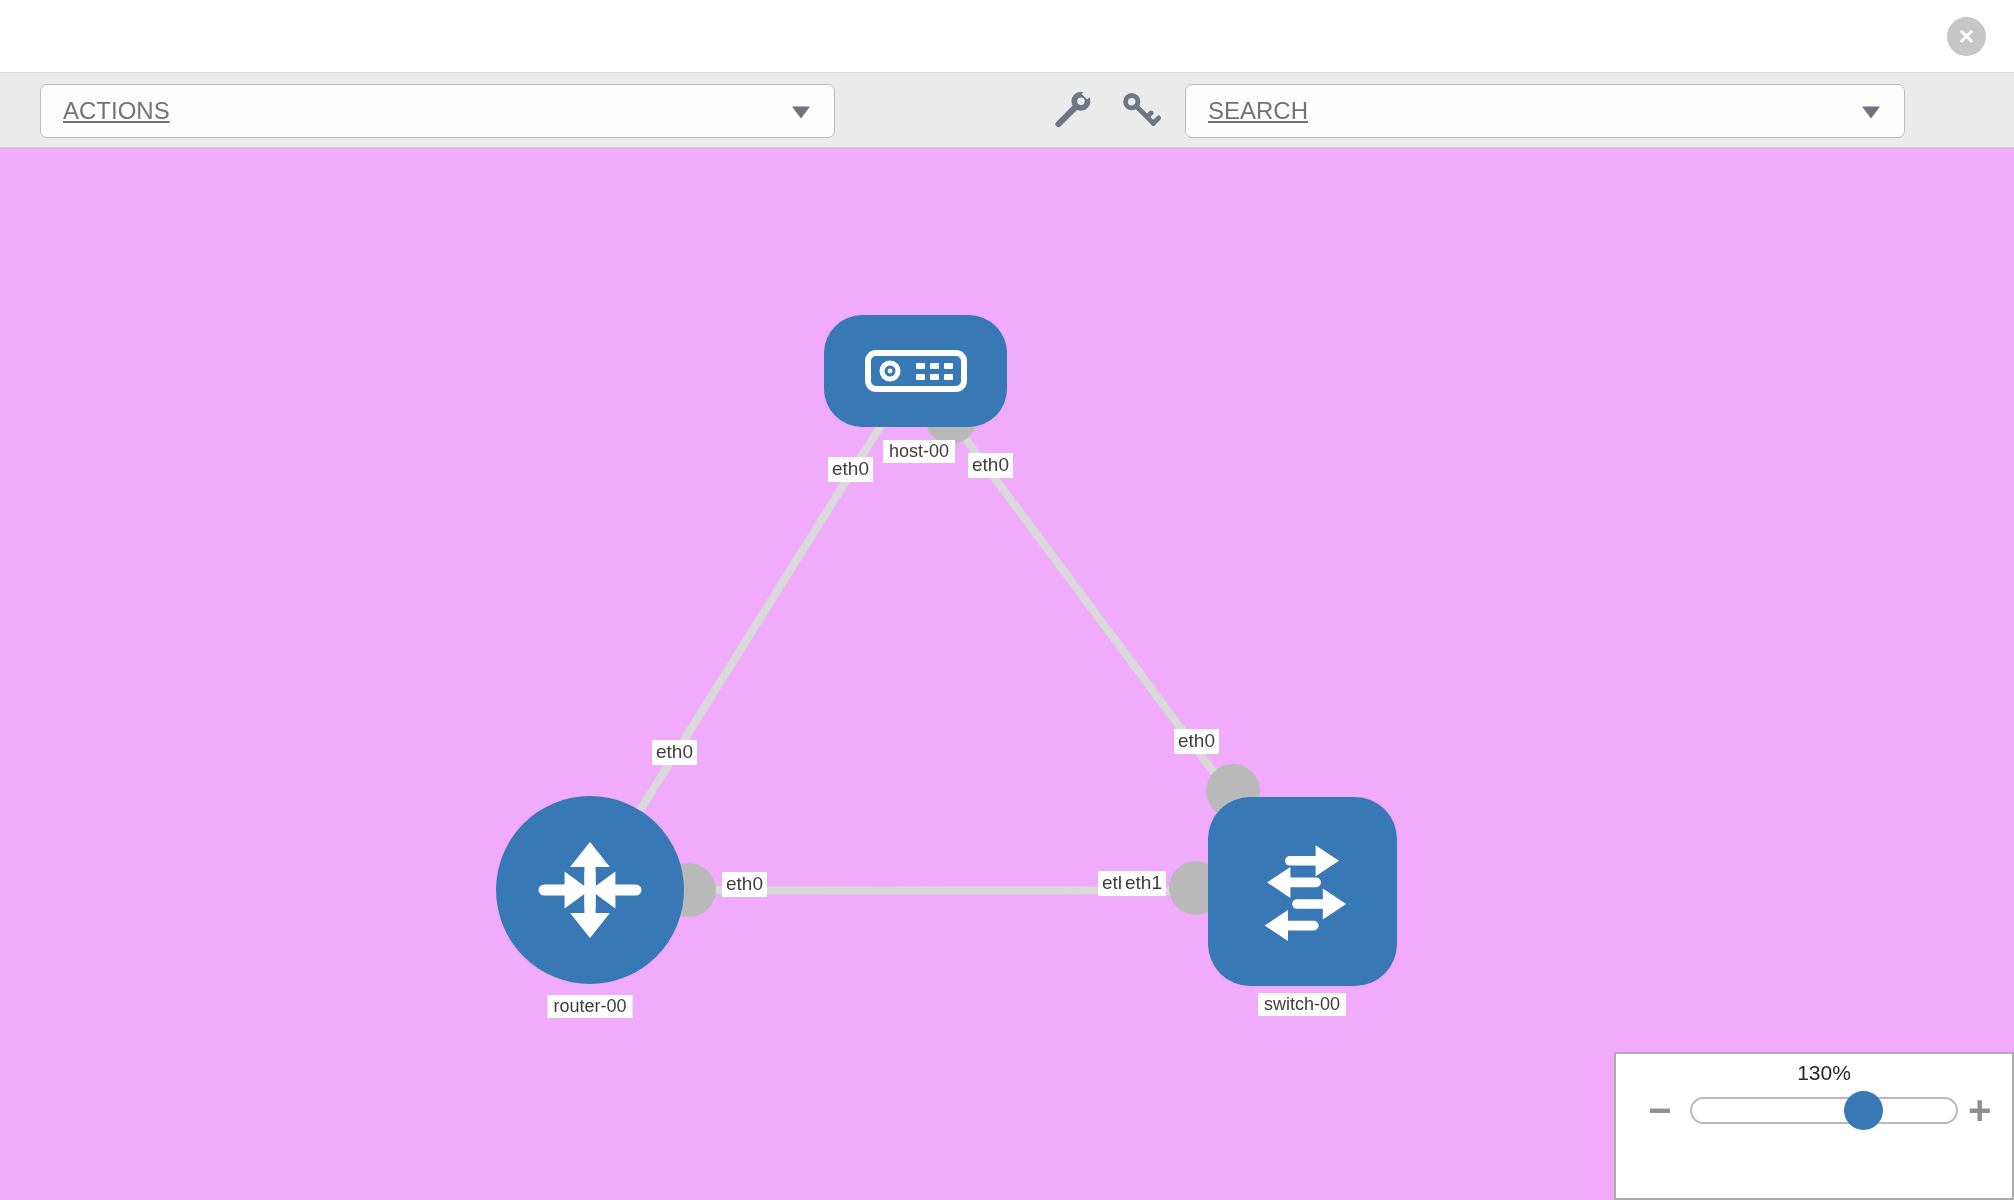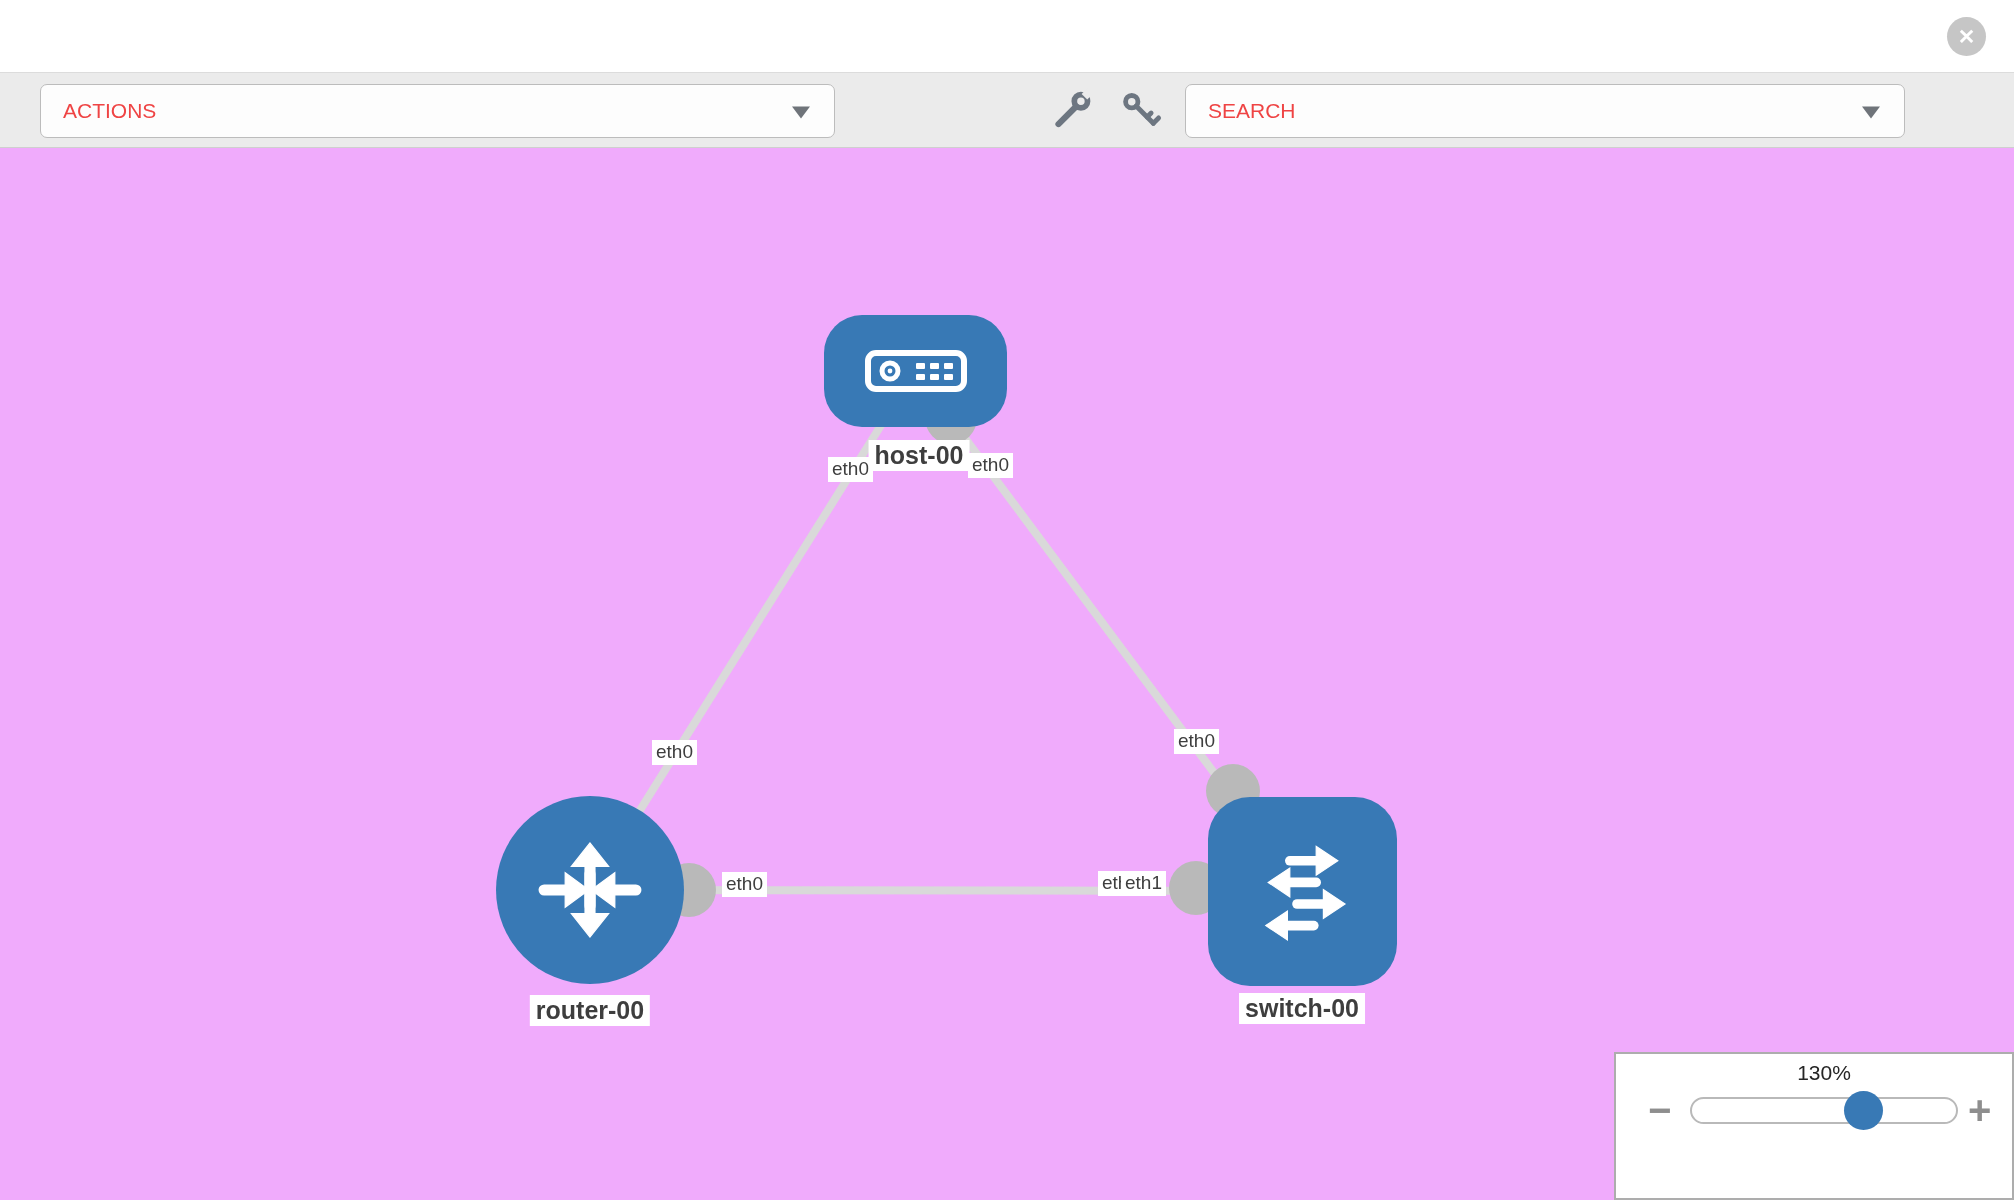--- a/index.html
+++ b/index.html
@@ -25,21 +25,21 @@
   
   .toolbar {
     position: relative; width: 100%; height: 75px; background: #ebebeb;
     border-bottom: 1px solid #cfcfcf;
   }
   .select-box {
     position: absolute; top: 11px; height: 54px; background: #fdfdfd;
     border: 1px solid #bcbcbc; border-radius: 7px; cursor: pointer;
     display: flex; align-items: center; padding: 0 22px;
   }
-  .select-box .label { font-size: 21px; color: #ef4444; }
+  .select-box .label { font-size: 24px; color: #737373; text-decoration: underline; }
   .select-actions { left: 40px; width: 795px; }
   .select-search  { left: 1185px; width: 720px; }
   .caret {
     position: absolute; right: 24px; top: 50%; transform: translateY(-38%);
     width: 0; height: 0; border-left: 9px solid transparent;
     border-right: 9px solid transparent; border-top: 12px solid #6f747a;
   }
   .tool-btn {
     position: absolute; top: 14px; width: 48px; height: 48px; border: none;
     background: transparent; cursor: pointer; padding: 0;
@@ -51,21 +51,21 @@
   .canvas { position: relative; width: 2014px; height: 1052px; background: #f0abfc; }
   .links-layer { position: absolute; left: 0; top: 0; }
 
   .node { position: absolute; background: #3879b5; display: flex; align-items: center; justify-content: center; cursor: pointer; }
   .node-host   { left: 824px;  top: 167px; width: 183px; height: 112px; border-radius: 38px; }
   .node-router { left: 496px;  top: 648px; width: 188px; height: 188px; border-radius: 50%; }
   .node-switch { left: 1208px; top: 649px; width: 189px; height: 189px; border-radius: 42px; }
 
   .node-label {
     position: absolute; transform: translateX(-50%); background: #ffffff;
-    font-size: 25px; color: #3e3e3e; padding: 1px 6px; white-space: nowrap; font-weight: bold;
+    font-size: 18px; color: #3e3e3e; padding: 1px 6px; white-space: nowrap;
   }
   .iface-chip {
     position: absolute; background: #ffffff; font-size: 19px; color: #3e3e3e;
     padding: 1px 4px; line-height: 1.2; white-space: nowrap;
   }
 
   
   .zoom-panel {
     position: absolute; right: 0; bottom: 0; width: 400px; height: 148px;
     background: #ffffff; border: 2px solid #adadad;

